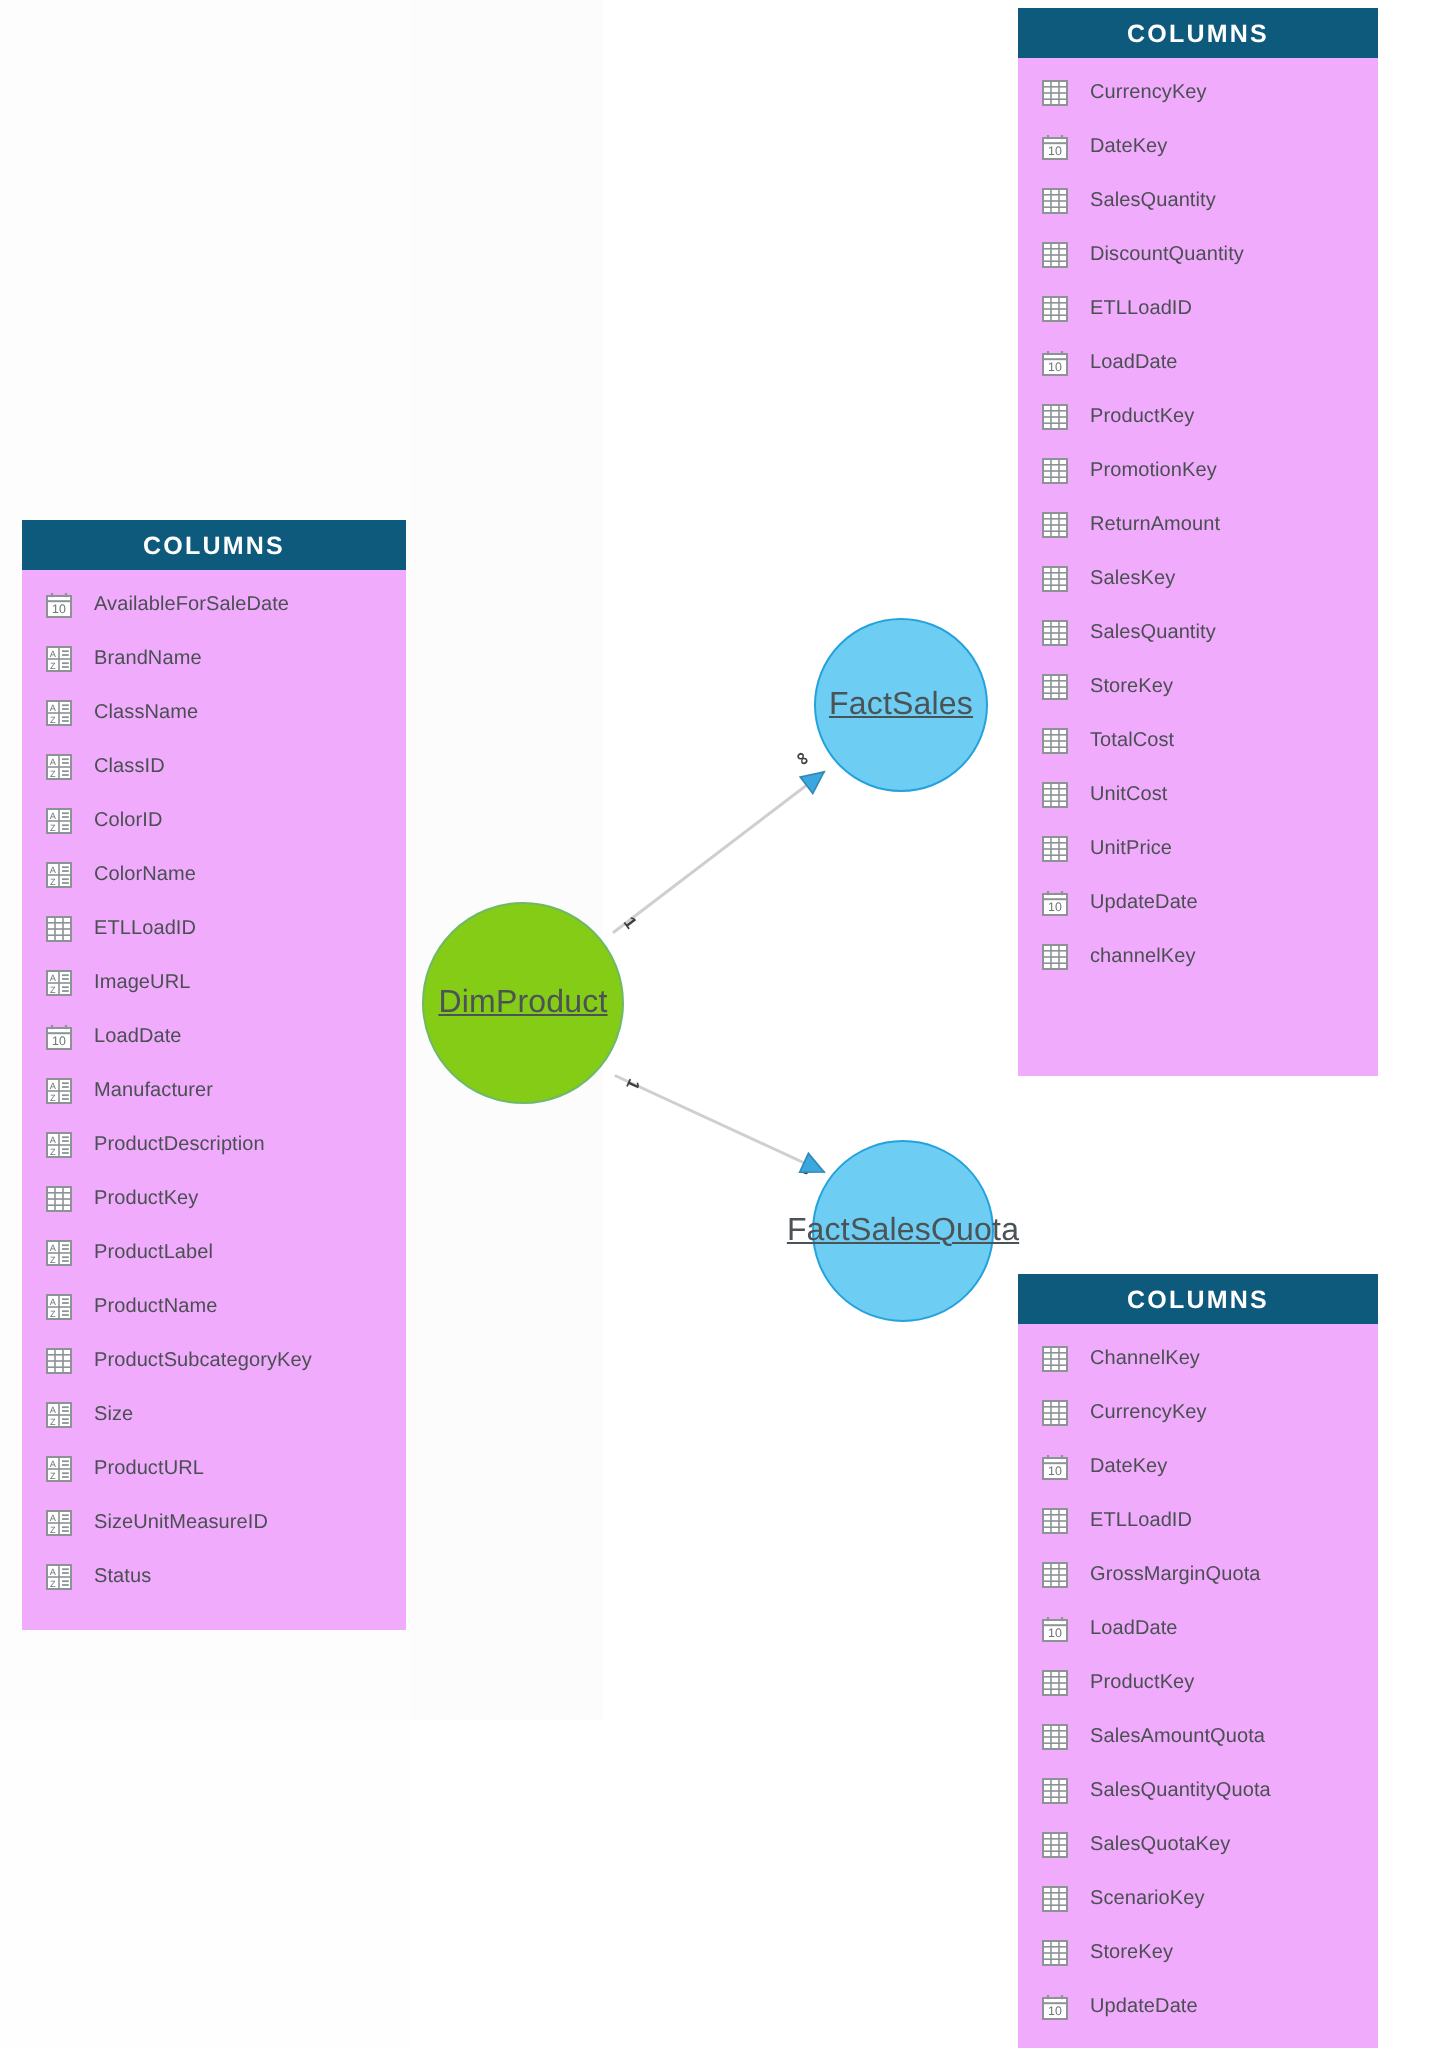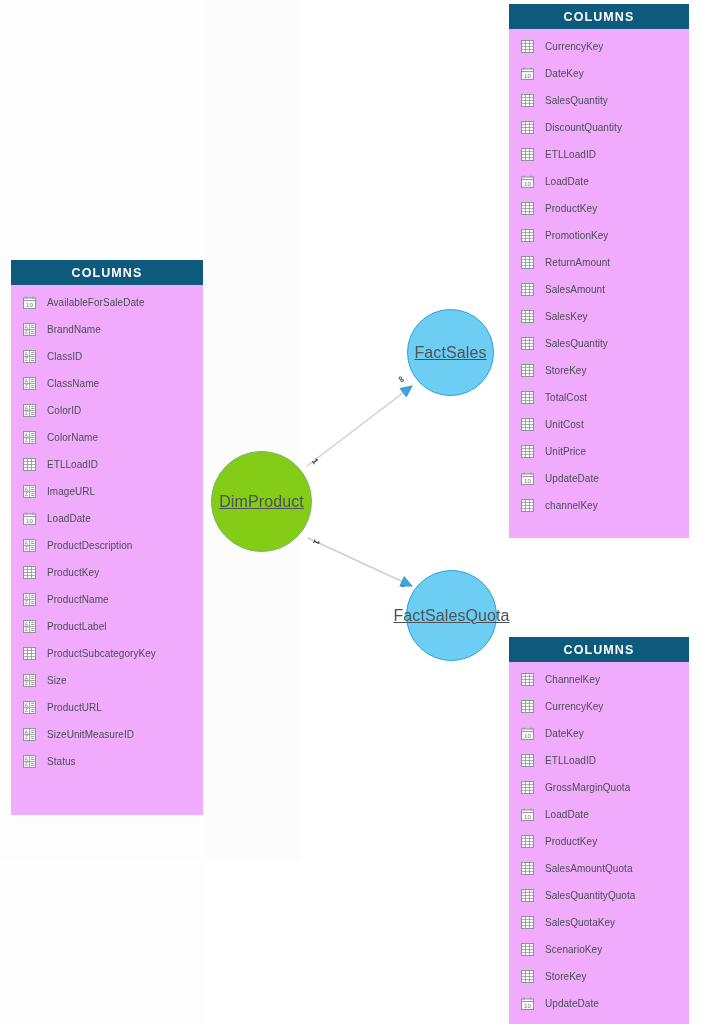--- a/index.html
+++ b/index.html
@@ -276,33 +276,20 @@
         <span class="col-icon">
           <svg viewBox="0 0 13 13">
             <rect x="0.5" y="0.5" width="12" height="12" fill="#fff" stroke="#8d9295" stroke-width="1"></rect>
             <line x1="0.5" y1="3.4" x2="12.5" y2="3.4" stroke="#8d9295" stroke-width="0.8"></line>
             <line x1="0.5" y1="6.5" x2="12.5" y2="6.5" stroke="#8d9295" stroke-width="0.8"></line>
             <line x1="0.5" y1="9.6" x2="12.5" y2="9.6" stroke="#8d9295" stroke-width="0.8"></line>
             <line x1="4.5" y1="0.5" x2="4.5" y2="12.5" stroke="#8d9295" stroke-width="0.8"></line>
             <line x1="8.5" y1="0.5" x2="8.5" y2="12.5" stroke="#8d9295" stroke-width="0.8"></line>
           </svg>
         </span>
-        <span class="col-name">SalesAmount</span>
-      </div>
-      <div class="col-row">
-        <span class="col-icon">
-          <svg viewBox="0 0 13 13">
-            <rect x="0.5" y="0.5" width="12" height="12" fill="#fff" stroke="#8d9295" stroke-width="1"></rect>
-            <line x1="0.5" y1="3.4" x2="12.5" y2="3.4" stroke="#8d9295" stroke-width="0.8"></line>
-            <line x1="0.5" y1="6.5" x2="12.5" y2="6.5" stroke="#8d9295" stroke-width="0.8"></line>
-            <line x1="0.5" y1="9.6" x2="12.5" y2="9.6" stroke="#8d9295" stroke-width="0.8"></line>
-            <line x1="4.5" y1="0.5" x2="4.5" y2="12.5" stroke="#8d9295" stroke-width="0.8"></line>
-            <line x1="8.5" y1="0.5" x2="8.5" y2="12.5" stroke="#8d9295" stroke-width="0.8"></line>
-          </svg>
-        </span>
         <span class="col-name">SalesKey</span>
       </div>
       <div class="col-row">
         <span class="col-icon">
           <svg viewBox="0 0 13 13">
             <rect x="0.5" y="0.5" width="12" height="12" fill="#fff" stroke="#8d9295" stroke-width="1"></rect>
             <line x1="0.5" y1="3.4" x2="12.5" y2="3.4" stroke="#8d9295" stroke-width="0.8"></line>
             <line x1="0.5" y1="6.5" x2="12.5" y2="6.5" stroke="#8d9295" stroke-width="0.8"></line>
             <line x1="0.5" y1="9.6" x2="12.5" y2="9.6" stroke="#8d9295" stroke-width="0.8"></line>
             <line x1="4.5" y1="0.5" x2="4.5" y2="12.5" stroke="#8d9295" stroke-width="0.8"></line>
@@ -429,37 +416,37 @@
             <line x1="6.5" y1="0.5" x2="6.5" y2="12.5" stroke="#8d9295" stroke-width="0.8"></line>
             <line x1="0.5" y1="6.5" x2="12.5" y2="6.5" stroke="#8d9295" stroke-width="0.8"></line>
             <text x="3.4" y="5.5" font-size="4.6" font-family="Liberation Sans, sans-serif" fill="#6f7477" text-anchor="middle">A</text>
             <text x="3.4" y="11.4" font-size="4.6" font-family="Liberation Sans, sans-serif" fill="#6f7477" text-anchor="middle">Z</text>
             <line x1="8" y1="2.6" x2="11.4" y2="2.6" stroke="#8d9295" stroke-width="0.9"></line>
             <line x1="8" y1="4.5" x2="11.4" y2="4.5" stroke="#8d9295" stroke-width="0.9"></line>
             <line x1="8" y1="8.6" x2="11.4" y2="8.6" stroke="#8d9295" stroke-width="0.9"></line>
             <line x1="8" y1="10.5" x2="11.4" y2="10.5" stroke="#8d9295" stroke-width="0.9"></line>
           </svg>
         </span>
+        <span class="col-name">ClassName</span>
+      </div>
+      <div class="col-row">
+        <span class="col-icon">
+          <svg viewBox="0 0 13 13">
+            <rect x="0.5" y="0.5" width="12" height="12" fill="#fff" stroke="#8d9295" stroke-width="1"></rect>
+            <line x1="6.5" y1="0.5" x2="6.5" y2="12.5" stroke="#8d9295" stroke-width="0.8"></line>
+            <line x1="0.5" y1="6.5" x2="12.5" y2="6.5" stroke="#8d9295" stroke-width="0.8"></line>
+            <text x="3.4" y="5.5" font-size="4.6" font-family="Liberation Sans, sans-serif" fill="#6f7477" text-anchor="middle">A</text>
+            <text x="3.4" y="11.4" font-size="4.6" font-family="Liberation Sans, sans-serif" fill="#6f7477" text-anchor="middle">Z</text>
+            <line x1="8" y1="2.6" x2="11.4" y2="2.6" stroke="#8d9295" stroke-width="0.9"></line>
+            <line x1="8" y1="4.5" x2="11.4" y2="4.5" stroke="#8d9295" stroke-width="0.9"></line>
+            <line x1="8" y1="8.6" x2="11.4" y2="8.6" stroke="#8d9295" stroke-width="0.9"></line>
+            <line x1="8" y1="10.5" x2="11.4" y2="10.5" stroke="#8d9295" stroke-width="0.9"></line>
+          </svg>
+        </span>
         <span class="col-name">ClassID</span>
-      </div>
-      <div class="col-row">
-        <span class="col-icon">
-          <svg viewBox="0 0 13 13">
-            <rect x="0.5" y="0.5" width="12" height="12" fill="#fff" stroke="#8d9295" stroke-width="1"></rect>
-            <line x1="6.5" y1="0.5" x2="6.5" y2="12.5" stroke="#8d9295" stroke-width="0.8"></line>
-            <line x1="0.5" y1="6.5" x2="12.5" y2="6.5" stroke="#8d9295" stroke-width="0.8"></line>
-            <text x="3.4" y="5.5" font-size="4.6" font-family="Liberation Sans, sans-serif" fill="#6f7477" text-anchor="middle">A</text>
-            <text x="3.4" y="11.4" font-size="4.6" font-family="Liberation Sans, sans-serif" fill="#6f7477" text-anchor="middle">Z</text>
-            <line x1="8" y1="2.6" x2="11.4" y2="2.6" stroke="#8d9295" stroke-width="0.9"></line>
-            <line x1="8" y1="4.5" x2="11.4" y2="4.5" stroke="#8d9295" stroke-width="0.9"></line>
-            <line x1="8" y1="8.6" x2="11.4" y2="8.6" stroke="#8d9295" stroke-width="0.9"></line>
-            <line x1="8" y1="10.5" x2="11.4" y2="10.5" stroke="#8d9295" stroke-width="0.9"></line>
-          </svg>
-        </span>
-        <span class="col-name">ClassName</span>
       </div>
       <div class="col-row">
         <span class="col-icon">
           <svg viewBox="0 0 13 13">
             <rect x="0.5" y="0.5" width="12" height="12" fill="#fff" stroke="#8d9295" stroke-width="1"></rect>
             <line x1="6.5" y1="0.5" x2="6.5" y2="12.5" stroke="#8d9295" stroke-width="0.8"></line>
             <line x1="0.5" y1="6.5" x2="12.5" y2="6.5" stroke="#8d9295" stroke-width="0.8"></line>
             <text x="3.4" y="5.5" font-size="4.6" font-family="Liberation Sans, sans-serif" fill="#6f7477" text-anchor="middle">A</text>
             <text x="3.4" y="11.4" font-size="4.6" font-family="Liberation Sans, sans-serif" fill="#6f7477" text-anchor="middle">Z</text>
             <line x1="8" y1="2.6" x2="11.4" y2="2.6" stroke="#8d9295" stroke-width="0.9"></line>
@@ -534,20 +521,36 @@
             <line x1="6.5" y1="0.5" x2="6.5" y2="12.5" stroke="#8d9295" stroke-width="0.8"></line>
             <line x1="0.5" y1="6.5" x2="12.5" y2="6.5" stroke="#8d9295" stroke-width="0.8"></line>
             <text x="3.4" y="5.5" font-size="4.6" font-family="Liberation Sans, sans-serif" fill="#6f7477" text-anchor="middle">A</text>
             <text x="3.4" y="11.4" font-size="4.6" font-family="Liberation Sans, sans-serif" fill="#6f7477" text-anchor="middle">Z</text>
             <line x1="8" y1="2.6" x2="11.4" y2="2.6" stroke="#8d9295" stroke-width="0.9"></line>
             <line x1="8" y1="4.5" x2="11.4" y2="4.5" stroke="#8d9295" stroke-width="0.9"></line>
             <line x1="8" y1="8.6" x2="11.4" y2="8.6" stroke="#8d9295" stroke-width="0.9"></line>
             <line x1="8" y1="10.5" x2="11.4" y2="10.5" stroke="#8d9295" stroke-width="0.9"></line>
           </svg>
         </span>
+        <span class="col-name">Manufacturer</span>
+      </div>
+      <div class="col-row">
+        <span class="col-icon">
+          <svg viewBox="0 0 13 13">
+            <rect x="0.5" y="0.5" width="12" height="12" fill="#fff" stroke="#8d9295" stroke-width="1"></rect>
+            <line x1="6.5" y1="0.5" x2="6.5" y2="12.5" stroke="#8d9295" stroke-width="0.8"></line>
+            <line x1="0.5" y1="6.5" x2="12.5" y2="6.5" stroke="#8d9295" stroke-width="0.8"></line>
+            <text x="3.4" y="5.5" font-size="4.6" font-family="Liberation Sans, sans-serif" fill="#6f7477" text-anchor="middle">A</text>
+            <text x="3.4" y="11.4" font-size="4.6" font-family="Liberation Sans, sans-serif" fill="#6f7477" text-anchor="middle">Z</text>
+            <line x1="8" y1="2.6" x2="11.4" y2="2.6" stroke="#8d9295" stroke-width="0.9"></line>
+            <line x1="8" y1="4.5" x2="11.4" y2="4.5" stroke="#8d9295" stroke-width="0.9"></line>
+            <line x1="8" y1="8.6" x2="11.4" y2="8.6" stroke="#8d9295" stroke-width="0.9"></line>
+            <line x1="8" y1="10.5" x2="11.4" y2="10.5" stroke="#8d9295" stroke-width="0.9"></line>
+          </svg>
+        </span>
         <span class="col-name">ProductDescription</span>
       </div>
       <div class="col-row">
         <span class="col-icon">
           <svg viewBox="0 0 13 13">
             <rect x="0.5" y="0.5" width="12" height="12" fill="#fff" stroke="#8d9295" stroke-width="1"></rect>
             <line x1="0.5" y1="3.4" x2="12.5" y2="3.4" stroke="#8d9295" stroke-width="0.8"></line>
             <line x1="0.5" y1="6.5" x2="12.5" y2="6.5" stroke="#8d9295" stroke-width="0.8"></line>
             <line x1="0.5" y1="9.6" x2="12.5" y2="9.6" stroke="#8d9295" stroke-width="0.8"></line>
             <line x1="4.5" y1="0.5" x2="4.5" y2="12.5" stroke="#8d9295" stroke-width="0.8"></line>
@@ -563,37 +566,37 @@
             <line x1="6.5" y1="0.5" x2="6.5" y2="12.5" stroke="#8d9295" stroke-width="0.8"></line>
             <line x1="0.5" y1="6.5" x2="12.5" y2="6.5" stroke="#8d9295" stroke-width="0.8"></line>
             <text x="3.4" y="5.5" font-size="4.6" font-family="Liberation Sans, sans-serif" fill="#6f7477" text-anchor="middle">A</text>
             <text x="3.4" y="11.4" font-size="4.6" font-family="Liberation Sans, sans-serif" fill="#6f7477" text-anchor="middle">Z</text>
             <line x1="8" y1="2.6" x2="11.4" y2="2.6" stroke="#8d9295" stroke-width="0.9"></line>
             <line x1="8" y1="4.5" x2="11.4" y2="4.5" stroke="#8d9295" stroke-width="0.9"></line>
             <line x1="8" y1="8.6" x2="11.4" y2="8.6" stroke="#8d9295" stroke-width="0.9"></line>
             <line x1="8" y1="10.5" x2="11.4" y2="10.5" stroke="#8d9295" stroke-width="0.9"></line>
           </svg>
         </span>
+        <span class="col-name">ProductLabel</span>
+      </div>
+      <div class="col-row">
+        <span class="col-icon">
+          <svg viewBox="0 0 13 13">
+            <rect x="0.5" y="0.5" width="12" height="12" fill="#fff" stroke="#8d9295" stroke-width="1"></rect>
+            <line x1="6.5" y1="0.5" x2="6.5" y2="12.5" stroke="#8d9295" stroke-width="0.8"></line>
+            <line x1="0.5" y1="6.5" x2="12.5" y2="6.5" stroke="#8d9295" stroke-width="0.8"></line>
+            <text x="3.4" y="5.5" font-size="4.6" font-family="Liberation Sans, sans-serif" fill="#6f7477" text-anchor="middle">A</text>
+            <text x="3.4" y="11.4" font-size="4.6" font-family="Liberation Sans, sans-serif" fill="#6f7477" text-anchor="middle">Z</text>
+            <line x1="8" y1="2.6" x2="11.4" y2="2.6" stroke="#8d9295" stroke-width="0.9"></line>
+            <line x1="8" y1="4.5" x2="11.4" y2="4.5" stroke="#8d9295" stroke-width="0.9"></line>
+            <line x1="8" y1="8.6" x2="11.4" y2="8.6" stroke="#8d9295" stroke-width="0.9"></line>
+            <line x1="8" y1="10.5" x2="11.4" y2="10.5" stroke="#8d9295" stroke-width="0.9"></line>
+          </svg>
+        </span>
         <span class="col-name">ProductName</span>
-      </div>
-      <div class="col-row">
-        <span class="col-icon">
-          <svg viewBox="0 0 13 13">
-            <rect x="0.5" y="0.5" width="12" height="12" fill="#fff" stroke="#8d9295" stroke-width="1"></rect>
-            <line x1="6.5" y1="0.5" x2="6.5" y2="12.5" stroke="#8d9295" stroke-width="0.8"></line>
-            <line x1="0.5" y1="6.5" x2="12.5" y2="6.5" stroke="#8d9295" stroke-width="0.8"></line>
-            <text x="3.4" y="5.5" font-size="4.6" font-family="Liberation Sans, sans-serif" fill="#6f7477" text-anchor="middle">A</text>
-            <text x="3.4" y="11.4" font-size="4.6" font-family="Liberation Sans, sans-serif" fill="#6f7477" text-anchor="middle">Z</text>
-            <line x1="8" y1="2.6" x2="11.4" y2="2.6" stroke="#8d9295" stroke-width="0.9"></line>
-            <line x1="8" y1="4.5" x2="11.4" y2="4.5" stroke="#8d9295" stroke-width="0.9"></line>
-            <line x1="8" y1="8.6" x2="11.4" y2="8.6" stroke="#8d9295" stroke-width="0.9"></line>
-            <line x1="8" y1="10.5" x2="11.4" y2="10.5" stroke="#8d9295" stroke-width="0.9"></line>
-          </svg>
-        </span>
-        <span class="col-name">ProductLabel</span>
       </div>
       <div class="col-row">
         <span class="col-icon">
           <svg viewBox="0 0 13 13">
             <rect x="0.5" y="0.5" width="12" height="12" fill="#fff" stroke="#8d9295" stroke-width="1"></rect>
             <line x1="0.5" y1="3.4" x2="12.5" y2="3.4" stroke="#8d9295" stroke-width="0.8"></line>
             <line x1="0.5" y1="6.5" x2="12.5" y2="6.5" stroke="#8d9295" stroke-width="0.8"></line>
             <line x1="0.5" y1="9.6" x2="12.5" y2="9.6" stroke="#8d9295" stroke-width="0.8"></line>
             <line x1="4.5" y1="0.5" x2="4.5" y2="12.5" stroke="#8d9295" stroke-width="0.8"></line>
             <line x1="8.5" y1="0.5" x2="8.5" y2="12.5" stroke="#8d9295" stroke-width="0.8"></line>

